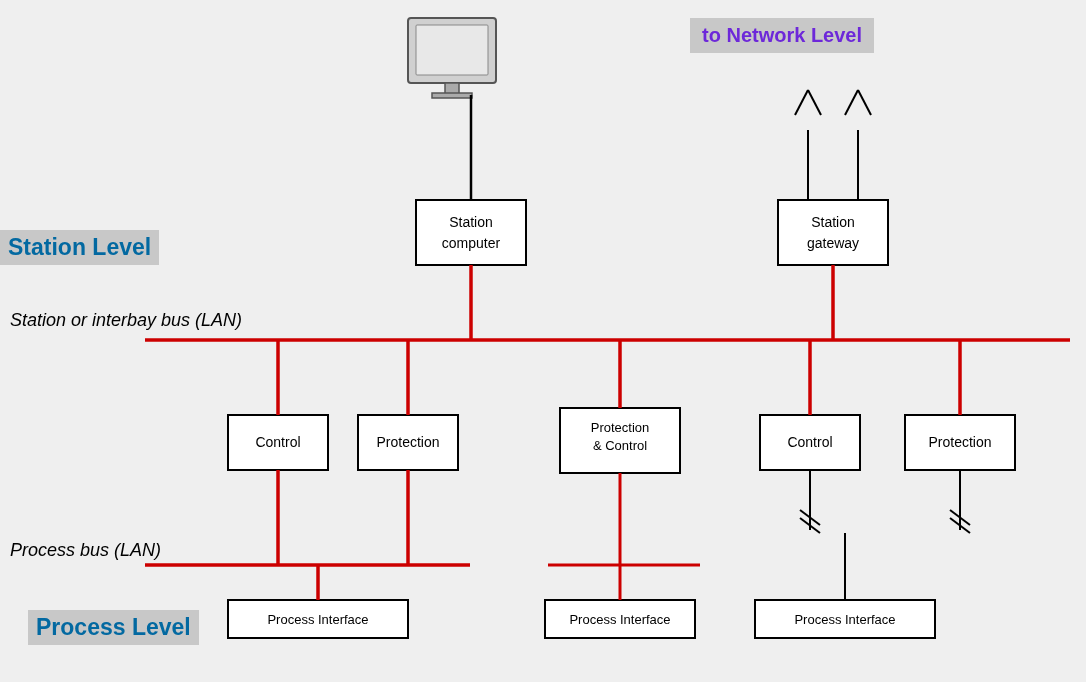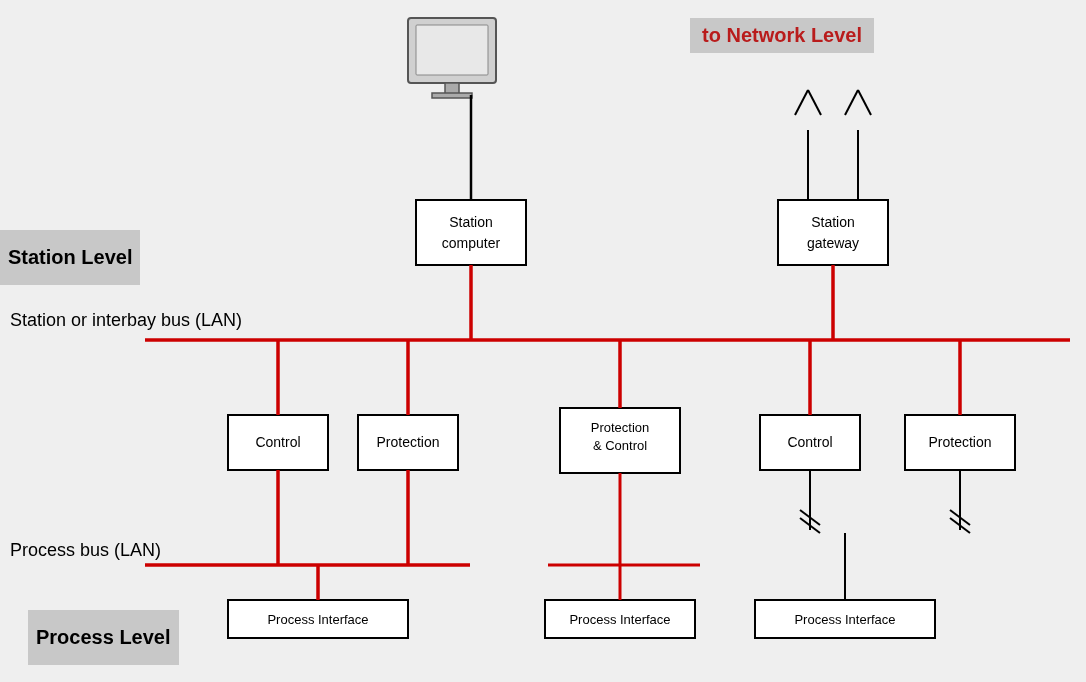--- a/index.html
+++ b/index.html
@@ -16,24 +16,24 @@
       width: 1086px;
       height: 682px;
       position: relative;
       background: #efefef;
     }
 
     
     .level-label {
       position: absolute;
       font-weight: bold;
-      font-size: 20px;
-      color: #000000;
+      font-size: 23px;
+      color: #0369a1;
       background: #c8c8c8;
-      padding: 16px 8px;
+      padding: 4px 8px;
     }
 
     .level-station {
       left: 0;
       top: 230px;
     }
 
     .level-bay {
       left: 0;
       top: 430px;
@@ -41,20 +41,21 @@
 
     .level-process {
       left: 0;
       top: 610px;
       margin-left: 28px;
     }
 
     
     .bus-label {
       position: absolute;
+      font-style: italic;
       font-size: 18px;
       color: #000;
       text-align: right;
     }
 
     .bus-station {
       left: 10px;
       top: 310px;
     }
 
@@ -75,21 +76,21 @@
 
     
     .network-label {
       position: absolute;
       top: 18px;
       left: 690px;
       background: #c8c8c8;
       padding: 6px 12px;
       font-size: 20px;
       font-weight: bold;
-      color: #b91c1c;
+      color: #6d28d9;
     }
   </style>
 </head>
 <body>
 
 <div class="diagram-container">
 
   <div class="network-label">to Network Level</div>
 
   <div class="level-label level-station">Station Level</div>

